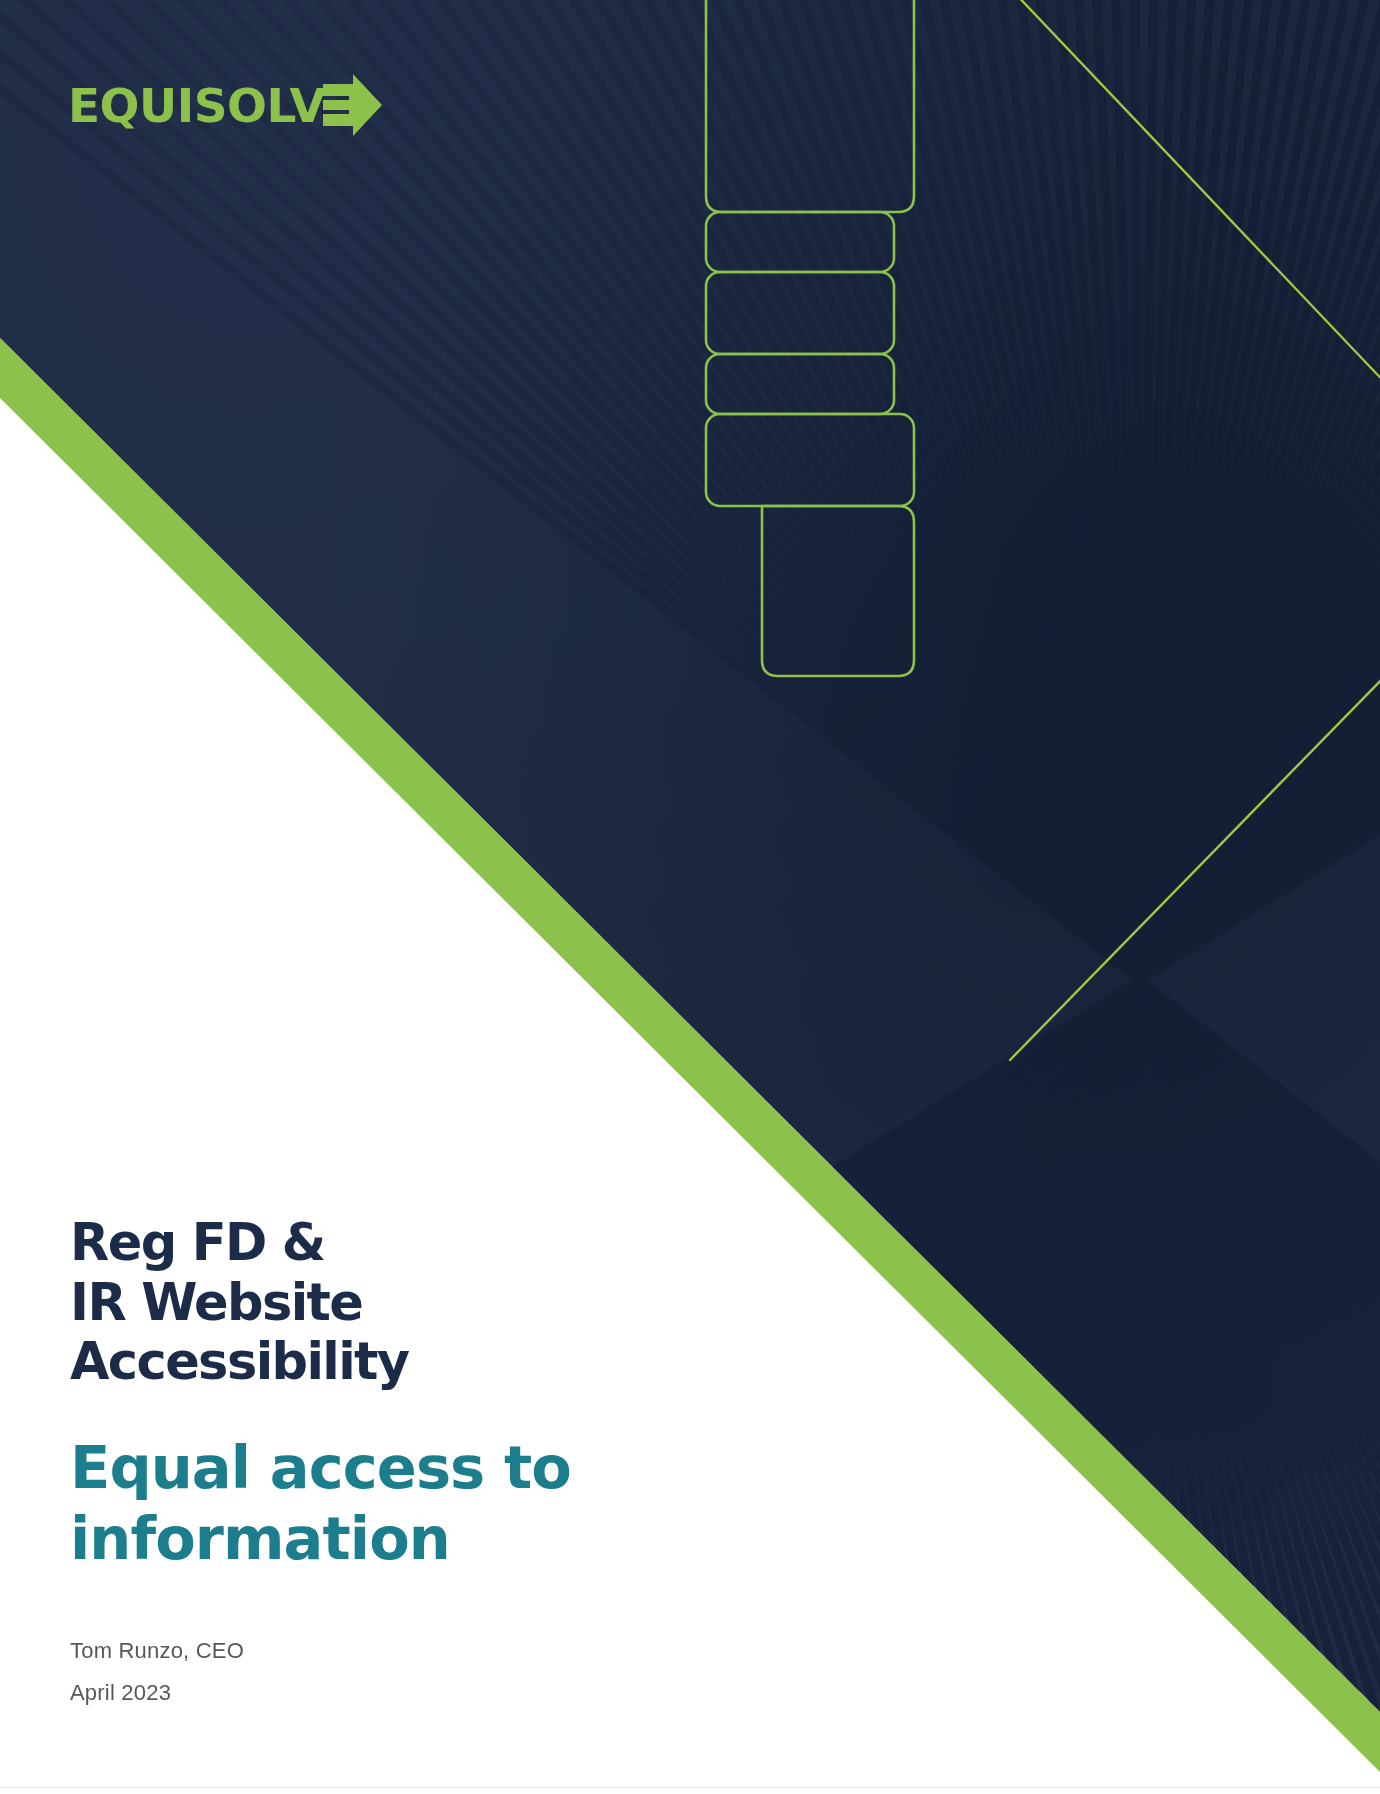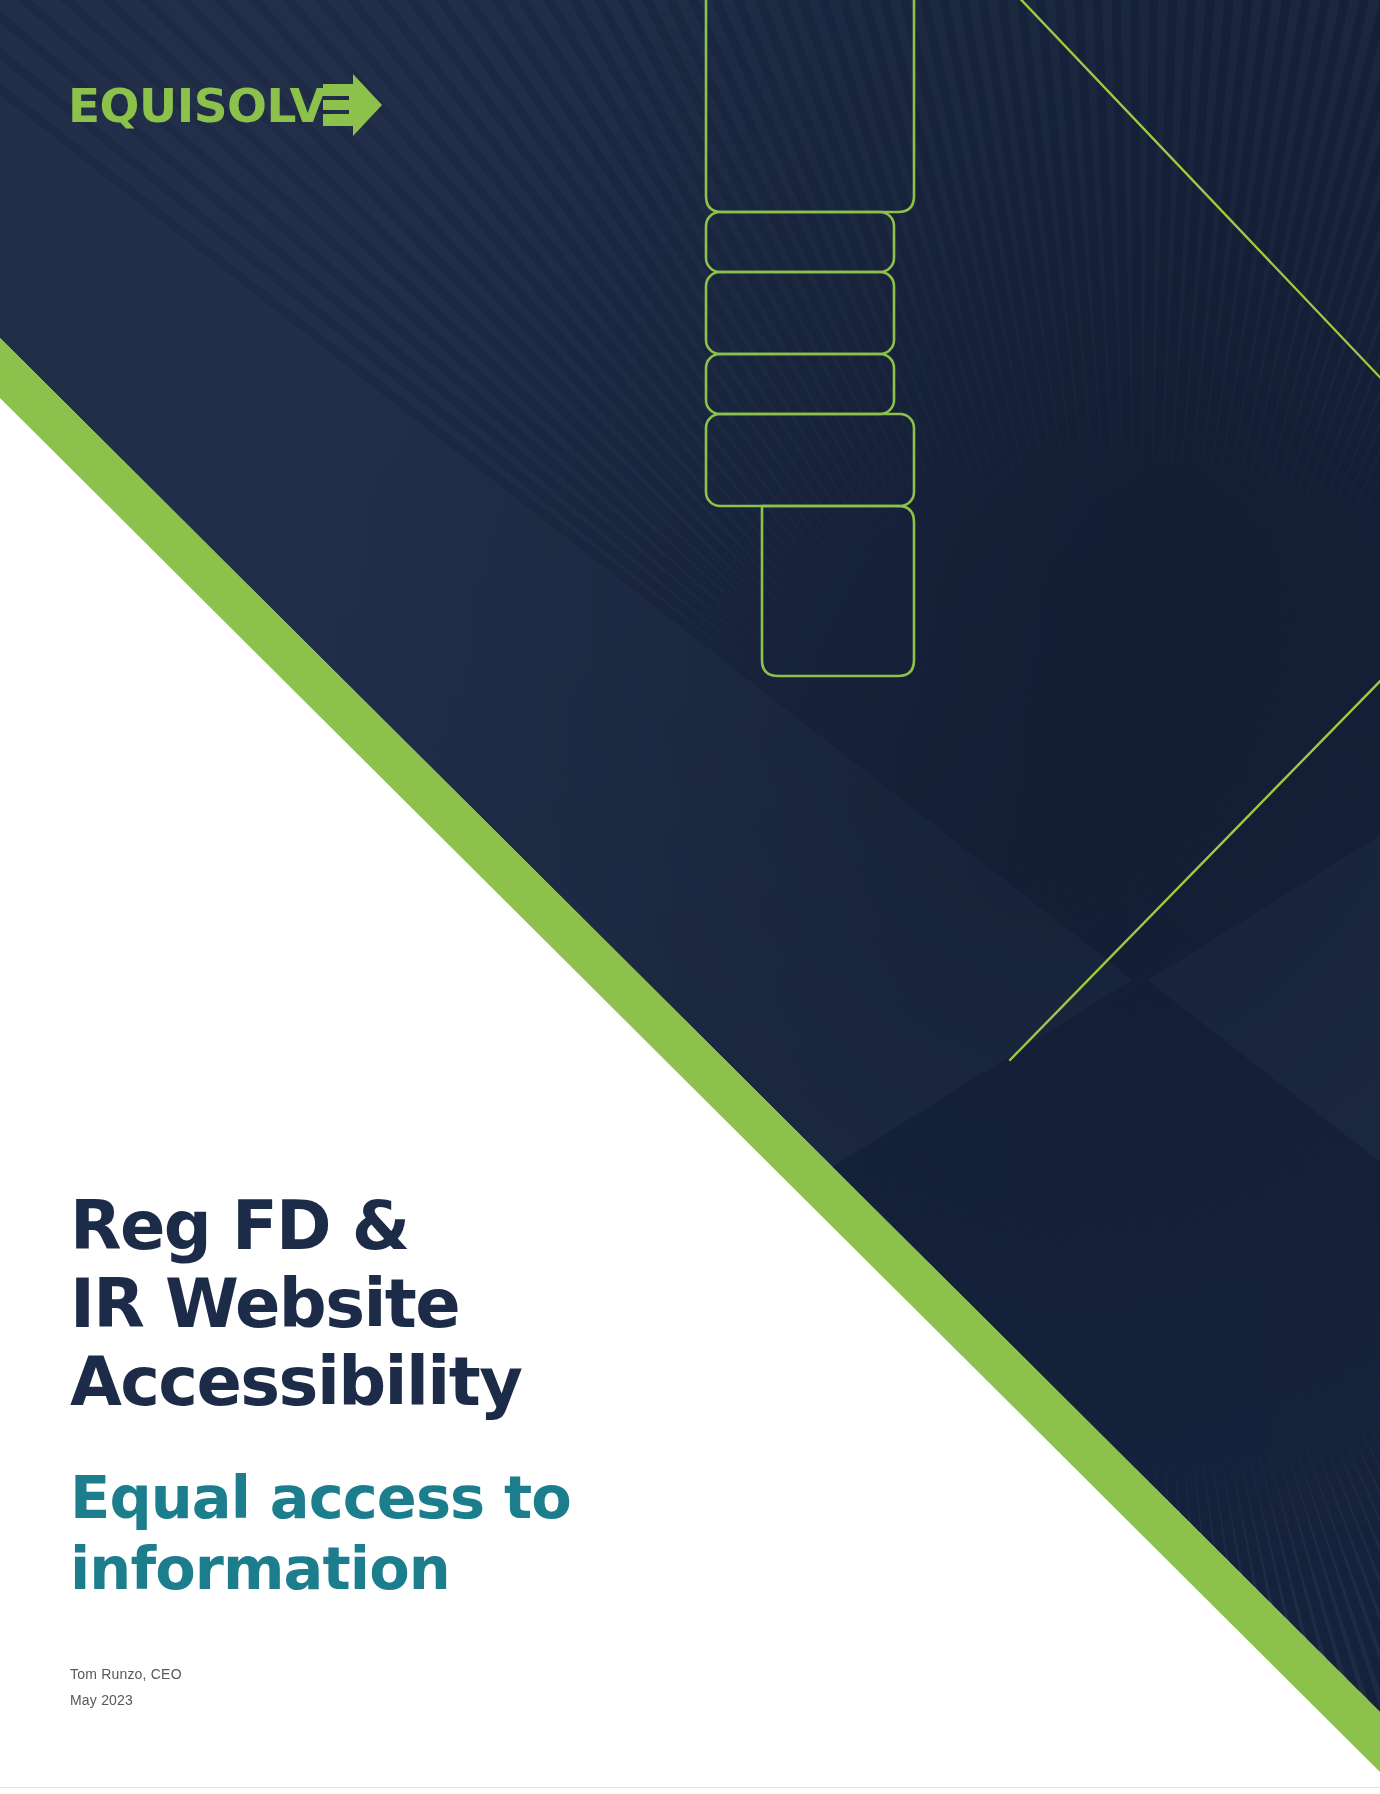--- a/index.html
+++ b/index.html
@@ -58,40 +58,40 @@
   .title-block {
     position: absolute;
     left: 70px;
     bottom: 80px;
     width: 900px;
     z-index: 20;
   }
   .doc-title {
     font-family: "DejaVu Sans", sans-serif;
     font-weight: 700;
-    font-size: 67px;
+    font-size: 51px;
     line-height: 1.16;
     letter-spacing: -1.6px;
     color: #1c2b47;
     margin: 0 0 42px 0;
     white-space: pre-line;
   }
   .doc-subtitle {
     font-family: "DejaVu Sans", sans-serif;
     font-weight: 700;
     font-size: 59px;
     line-height: 1.2;
     letter-spacing: -0.9px;
     color: #1c7d8c;
     margin: 0 0 56px 0;
   }
   .byline-line {
     font-family: "Liberation Sans", sans-serif;
     font-weight: 400;
-    font-size: 14px;
+    font-size: 22px;
     line-height: 1.9;
     letter-spacing: 0.2px;
     color: #55585c;
   }
 
   
   .page-edge {
     position: absolute;
     left: 0;
     right: 0;
@@ -283,17 +283,17 @@
       <path d="M0 10 H30 V0 L59 31 L30 62 V52 H0 V40 H26 V36 H0 V26 H26 V22 H0 Z" fill="#8cc14c"></path>
     </svg>
   </div>
 
   <div class="title-block">
     <h1 class="doc-title">Reg FD &amp;
 IR Website
 Accessibility</h1>
     <h2 class="doc-subtitle">Equal access to information</h2>
     <div class="byline-line">Tom Runzo, CEO</div>
-    <div class="byline-line">May 2023</div>
+    <div class="byline-line">April 2023</div>
   </div>
 
   <div class="page-edge"></div>
 </div>
 
 </body></html>

